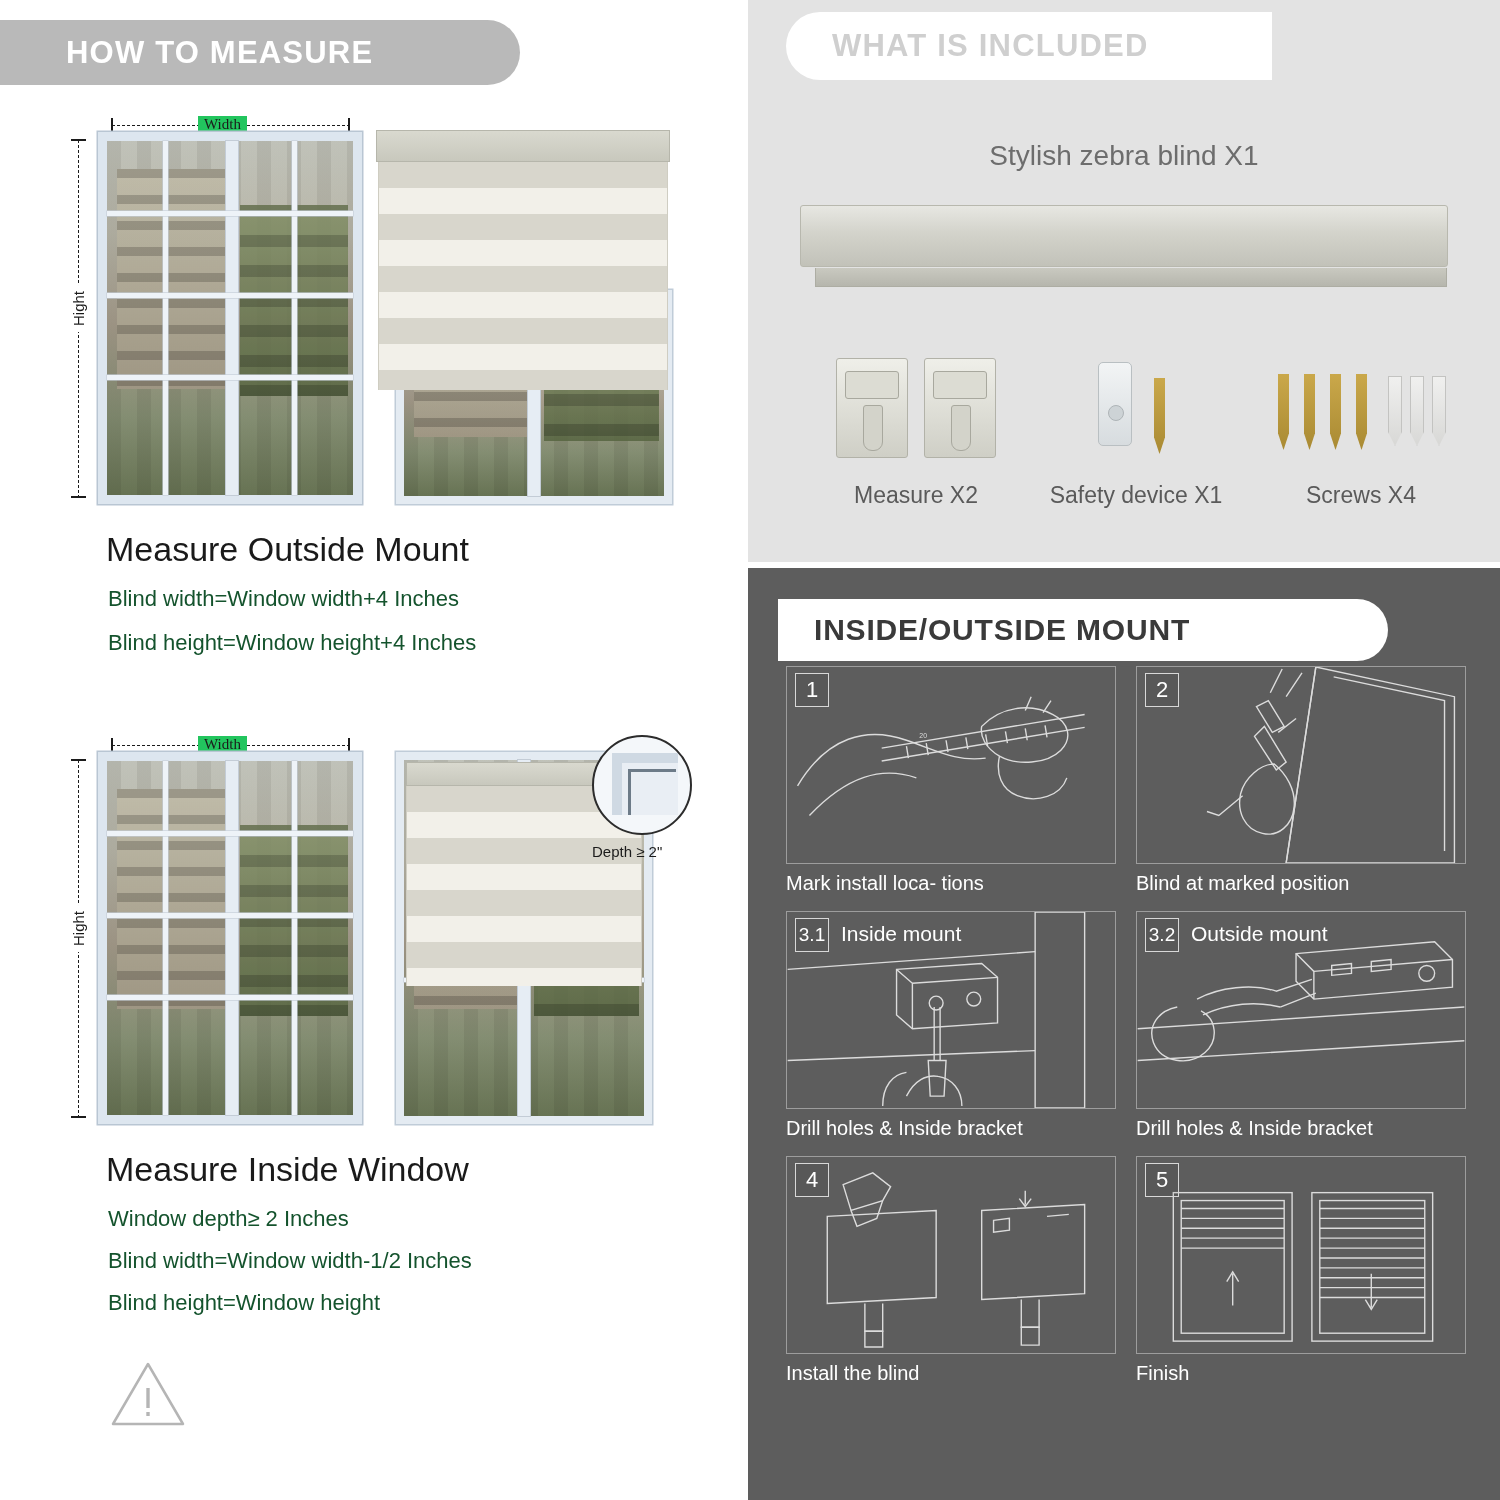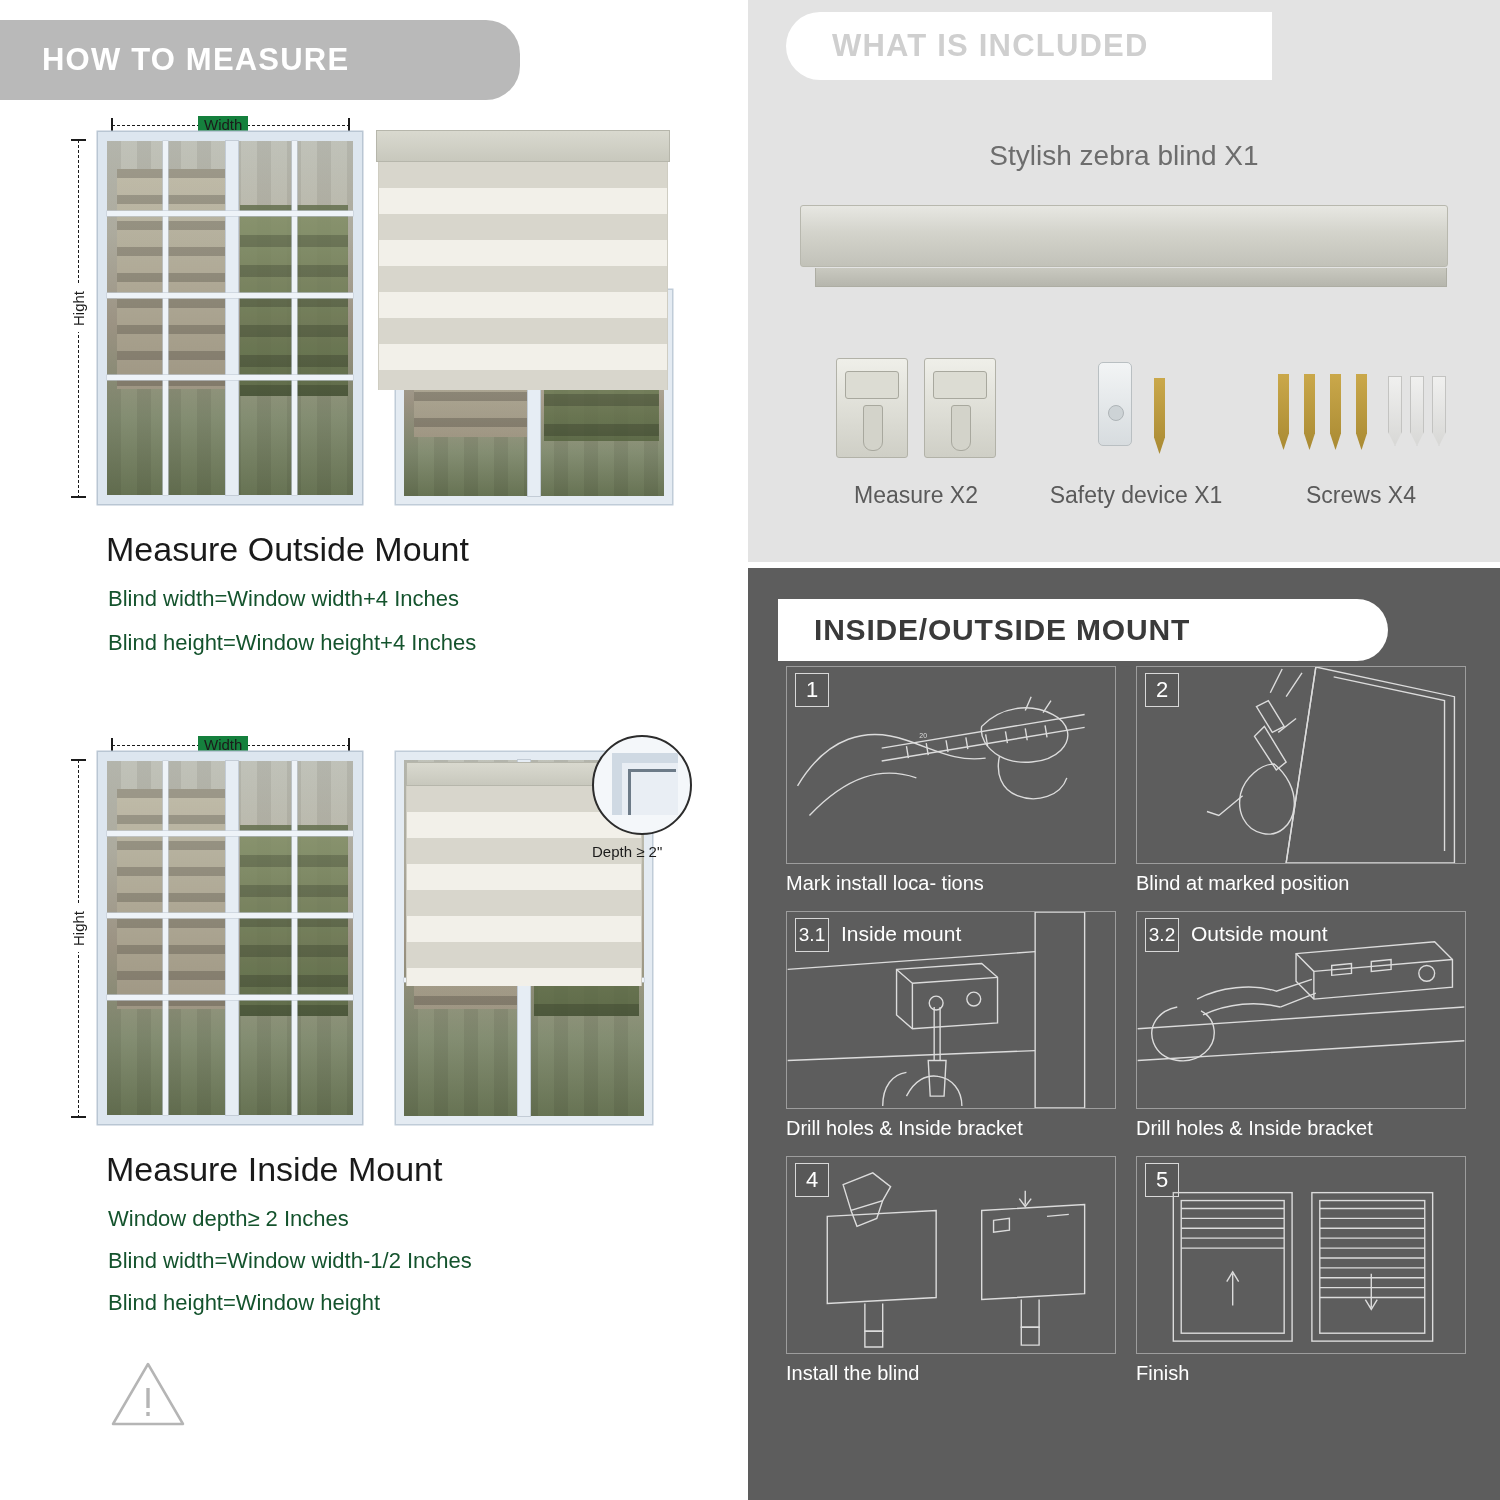--- a/index.html
+++ b/index.html
@@ -18,46 +18,47 @@
   
   .left-col {
     position: absolute;
     left: 0; top: 0;
     width: 742px; height: 1500px;
     background: #ffffff;
   }
   .badge-measure {
     position: absolute;
     left: 0; top: 20px;
-    width: 520px; height: 80px;
+    width: 520px; height: 65px;
     background: #b9b9b9;
     border-radius: 0 34px 34px 0;
     display: flex; align-items: center;
-    padding-left: 42px;
+    padding-left: 66px;
     color: #ffffff;
     font-size: 31px;
     font-weight: bold;
     letter-spacing: 1.2px;
   }
 
   
   .measure-block { position: absolute; left: 0; width: 742px; }
   .mb1 { top: 100px; height: 420px; }
   .mb2 { top: 720px; height: 420px; }
   .dim-line-h {
     position: absolute;
     border-top: 1.6px dashed #1b1b1b;
     height: 0;
   }
   .dim-label-w {
     position: absolute;
-    background: #15803d;
+    background: #22c55e;
     font-size: 15px;
     color: #1b1b1b;
     padding: 0 6px;
+    font-family: Liberation Serif, serif;
   }
   .dim-line-v {
     position: absolute;
     border-left: 1.6px dashed #1b1b1b;
     width: 0;
   }
   .dim-label-h {
     position: absolute;
     font-size: 15px;
     color: #1b1b1b;
@@ -475,21 +476,21 @@
       </div>
       <div class="blind-headrail" style="left:406px; top:42px; width:236px; height:24px;"></div>
       <div class="blind-fabric" style="left:406px; top:66px; width:236px; height:200px;"></div>
 
       <div class="depth-callout" style="left:592px; top:15px;">
         <div class="corner"></div>
         <div class="inner"></div>
       </div>
       <div class="depth-text" style="left:592px; top:123px;">Depth ≥ 2"</div>
 
-      <div class="heading" style="left:106px; top:430px;">Measure Inside Mount</div>
+      <div class="heading" style="left:106px; top:430px;">Measure Inside Window</div>
       <div class="sub-line" style="left:108px; top:486px;">Window depth≥ 2 Inches</div>
       <div class="sub-line" style="left:108px; top:528px;">Blind width=Window width-1/2 Inches</div>
       <div class="sub-line" style="left:108px; top:570px;">Blind height=Window height</div>
     </div>
 
     <div class="warn-box">
       <div class="warn-tri">
         <svg viewBox="0 0 76 68">
           <path d="M38 4 L73 64 L3 64 Z" fill="none" stroke="#b5b5b5" stroke-width="2.5" stroke-linejoin="round"></path>
           <rect x="36.3" y="28" width="3.4" height="20" fill="#b5b5b5"></rect>

